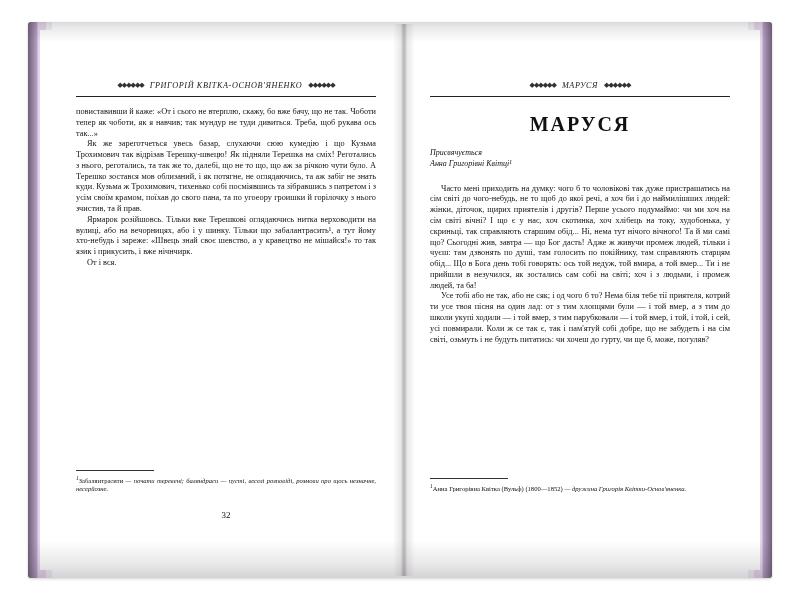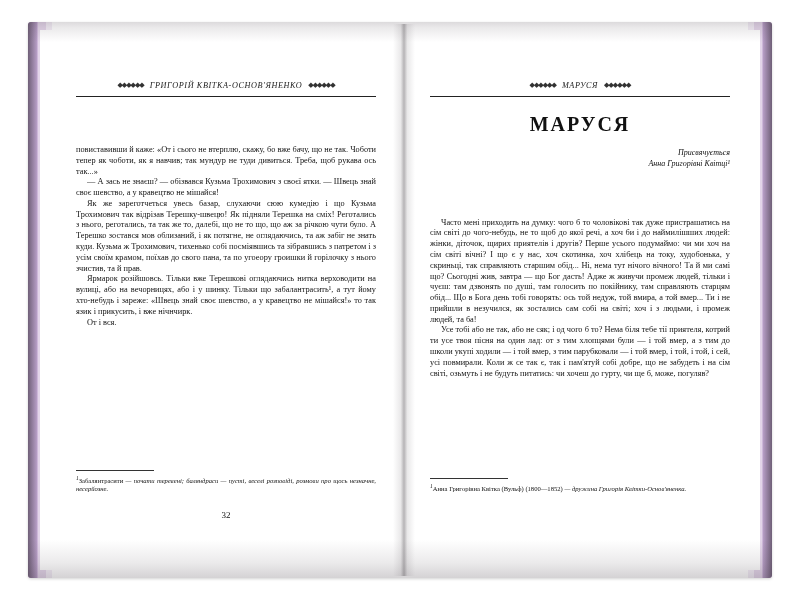--- a/index.html
+++ b/index.html
@@ -141,40 +141,40 @@
     border: 0;
     border-top: 0.6px solid #222;
     margin: 4px 0 10px 0;
   }
 
   .body-text {
     font-size: 8.3px;
     line-height: 1.30;
     text-align: justify;
     hyphens: auto;
-    margin-top: 48px;
   }
   .body-text p {
     margin: 0;
     text-indent: 11px;
   }
   .body-text p.noindent { text-indent: 0; }
 
   .chapter-title {
     text-align: center;
     font-size: 20px;
     font-weight: bold;
     letter-spacing: 2px;
     margin: 16px 0 12px 0;
   }
   .dedication {
-    text-align: right;
+    text-align: left;
     font-size: 8px;
     font-style: italic;
     line-height: 1.35;
+    margin-bottom: 14px;
   }
 
   .footnote-wrap {
     position: absolute;
     bottom: 34px;
     width: 300px;
   }
   .footnote-rule {
     border: 0;
     border-top: 0.6px solid #333;
@@ -216,21 +216,20 @@
   <div class="page left">
     <div class="running-head">
       <span class="rh-orn">◆◆◆◆◆◆</span>
       <span class="rh-title">Григорій Квітка-Основ'яненко</span>
       <span class="rh-orn">◆◆◆◆◆◆</span>
     </div>
     <hr class="rule">
 
     <div class="body-text">
       <p class="noindent">повиставивши й каже: «От і сього не втерплю, скажу, бо вже бачу, що не так. Чоботи тепер як чоботи, як я навчив; так мундур не туди дивиться. Треба, щоб рукава ось так...»</p>
-      <p>— А зась не знаєш? — обізвався Кузьма Трохимович з своєї ятки. — Швець знай своє шевство, а у кравецтво не мішайся!</p>
       <p>Як же зареготчеться увесь базар, слухаючи сюю кумедію і що Кузьма Трохимович так відрізав Терешку-швецю! Як підняли Терешка на сміх! Реготались з нього, реготались, та так же то, далебі, що не то що, що аж за річкою чути було. А Терешко зостався мов облизаний, і як потягне, не оглядаючись, та аж забіг не знать куди. Кузьма ж Трохимович, тихенько собі посміявшись та зібравшись з патретом і з усім своїм крамом, поїхав до свого пана, та по угоеору гроишки й горілочку з нього зчистив, та й прав.</p>
       <p>Ярмарок розійшовсь. Тільки вже Терешкові оглядаючись нитка верховодити на вулиці, або на вечорницях, або і у шинку. Тільки що забалантрасить¹, а тут йому хто-небудь і зареже: «Швець знай своє шевство, а у кравецтво не мішайся!» то так язик і прикусить, і вже нічнчирк.</p>
       <p>От і вся.</p>
     </div>
 
     <div class="footnote-wrap">
       <hr class="footnote-rule">
       <div class="footnote">
         <sup>1</sup><span class="fn-lead">Забалянтрасити</span><span> — почати теревені; баляндраси — пусті, веселі розповіді, розмови про щось незначне, несерйозне.</span>
       </div>

